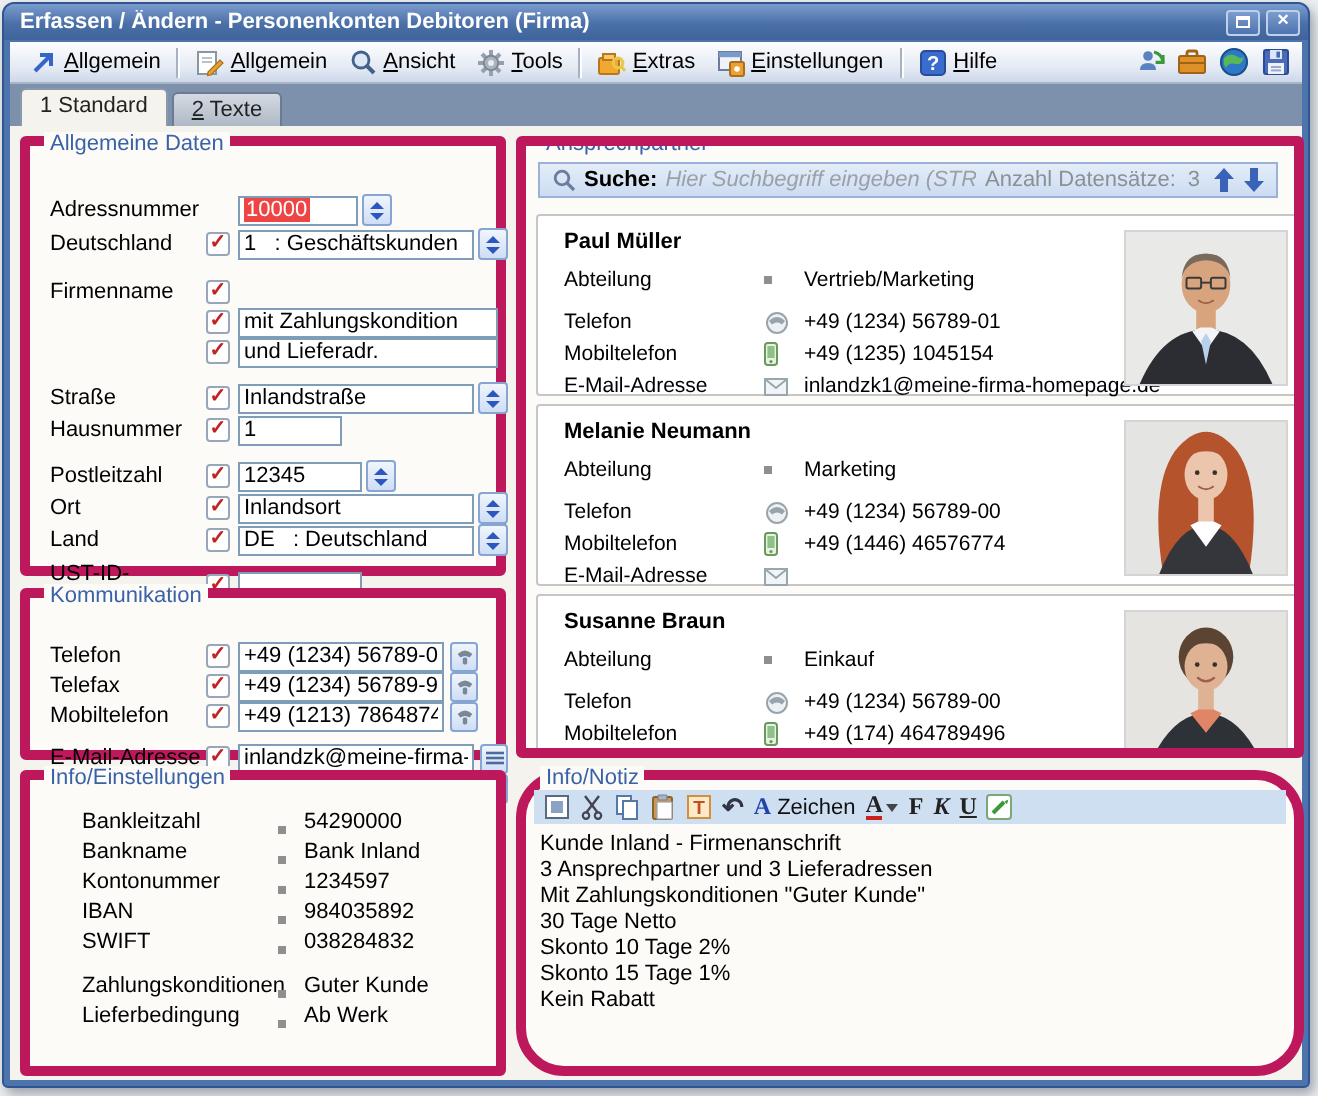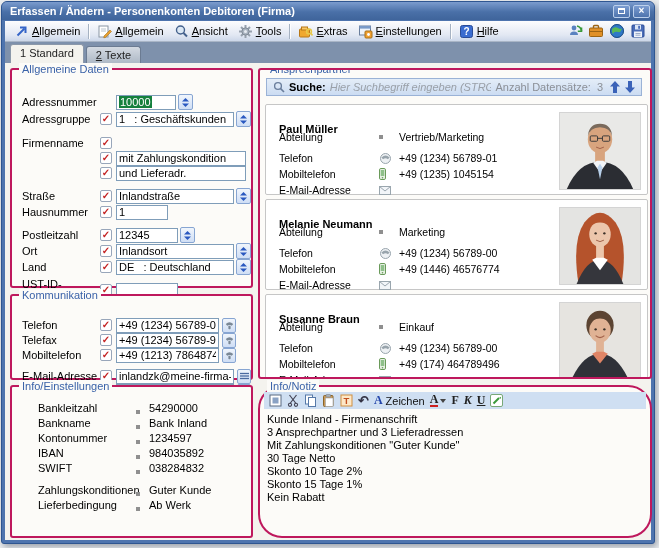--- a/index.html
+++ b/index.html
@@ -56,42 +56,42 @@
   }
   .tab.active{ height:19px; background:#f4f3ee; border-color:#8b98a9; font-weight:normal; }
   .tab-label{ display:inline-block; }
   .tab.underline-first .tab-label::first-letter{ text-decoration:underline; }
   
   .content{
     position:absolute; left:3px; right:3px; top:61px; bottom:3px;
     background:#f4f3ee;
   }
   .group{
-    position:absolute; border:2px solid #be185d; border-radius:3px; background:#fcfbf8;
+    position:absolute; border:5px solid #be185d; border-radius:3px; background:#fcfbf8;
   }
   .group-title{
     position:absolute; top:-7px; left:7px; padding:0 3px; background:#fcfbf8;
     color:#3a62a8; line-height:13px; white-space:nowrap;
   }
   
   .frow{ position:absolute; left:10px; right:4px; height:16px; display:flex; align-items:center;margin-top:16px; }
   .flabel{ width:78px; flex:none; }
   .fcheckspace{ width:16px; flex:none; }
   .fcheck{
     width:12px; height:12px; flex:none; margin-right:4px;
     border:1px solid #98a6ba; border-radius:2px; background:#fff;
     color:#c42222; font-size:10px; font-weight:bold; line-height:10px; text-align:center;
     cursor:default;
   }
   input.finput, .fakeinput{
     height:15px; border:1px solid #7f9db9; background:#fff;
     font:11px "Liberation Sans",sans-serif; padding:0 2px; color:#000;
   }
   .fakeinput{ display:flex; align-items:center; }
-  .fakeinput .sel{ background:#15803d; color:#fff; padding:0 1px; }
+  .fakeinput .sel{ background:#ef4444; color:#fff; padding:0 1px; }
   .spinbtn{
     width:15px; height:16px; margin-left:2px; flex:none;
     border:1px solid #87a5d2; border-radius:2px;
     background:linear-gradient(#f0f5fc,#cfdef5);
     display:flex; align-items:center; justify-content:center; cursor:default;
   }
   .mini-btn{
     width:14px; height:15px; margin-left:3px; flex:none;
     border:1px solid #87a5d2; border-radius:2px;
     background:linear-gradient(#f0f5fc,#cfdef5);
@@ -112,21 +112,21 @@
     color:#333; outline:none;
   }
   .search-input::placeholder{ color:#9aa0a8; font-style:italic; }
   .count-label{ color:#8b8f96; white-space:nowrap; }
   .count-num{ color:#8b8f96; margin:0 2px 0 2px; }
   .count-arrow{ width:11px; height:12px; display:flex; align-items:center; justify-content:center; cursor:default; }
   .card{
     position:absolute; left:5px; width:383px; height:91px;
     background:#fff; border:1px solid #c6c6c6; border-radius:2px; cursor:default;
   }
-  .card-name{ position:absolute; left:13px; top:18px; font-weight:bold; }
+  .card-name{ position:absolute; left:13px; top:7px; font-weight:bold; }
   .crow{ position:absolute; left:13px; height:14px; display:flex; align-items:center; font-size:10.5px; }
   .clabel{ width:100px; flex:none; }
   .cicon{ width:20px; flex:none; display:flex; align-items:center; }
   .cbullet{ width:4px; height:4px; background:#8f8f8f; }
   .cvalue{ white-space:nowrap; }
   .cphoto{
     position:absolute; right:6px; top:7px; width:82px; height:78px;
     border:1px solid #d4d4d4; background:#ececec; overflow:hidden;
   }
   .cphoto svg{ display:block; width:100%; height:100%; }
@@ -285,21 +285,21 @@
           </div>
         <span class="spinbtn">
             <svg width="7" height="9" viewBox="0 0 7 9">
               <path d="M3.5 0 L7 3.5 H0 Z" fill="#2a58c0"></path>
               <path d="M3.5 9 L0 5.5 H7 Z" fill="#2a58c0"></path>
             </svg>
           </span>
       </div>
 
       <div class="frow" style="top:25px;">
-        <span class="flabel">Adressgruppe</span>
+        <span class="flabel">Deutschland</span>
         <span class="fcheck">✓</span>
         <input class="finput" style="width: 118px;" value="1   : Geschäftskunden">
         <span class="spinbtn">
             <svg width="7" height="9" viewBox="0 0 7 9">
               <path d="M3.5 0 L7 3.5 H0 Z" fill="#2a58c0"></path>
               <path d="M3.5 9 L0 5.5 H7 Z" fill="#2a58c0"></path>
             </svg>
           </span>
       </div>
 
@@ -533,20 +533,21 @@
           <span class="cvalue">+49 (1235) 1045154</span>
         </div>
         <div class="crow" style="top:78px;">
           <span class="clabel">E-Mail-Adresse</span>
           <span class="cicon">
               <svg width="12" height="9" viewBox="0 0 12 9">
                 <rect x=".5" y=".5" width="11" height="8" fill="#f2f5f8" stroke="#9aa6ae"></rect>
                 <path d="M.5 .5 L6 5 L11.5 .5" fill="none" stroke="#9aa6ae"></path>
               </svg>
             </span>
+          <span class="cvalue">inlandzk1@meine-firma-homepage.de</span>
         </div>
         <div class="cphoto" style="--bg: #e9e9e7; --skin: #d8a47e; --hair: #7a6a5c; --top: #2b2d33; --accent: #b8d0ea;">
           <svg viewBox="0 0 82 78" preserveAspectRatio="none">
             <rect width="82" height="78" fill="var(--bg)"></rect>
             <rect x="36" y="34" width="10" height="18" fill="var(--skin)"></rect>
             <path d="M7 78 Q19 50 41 50 Q63 50 75 78 Z" fill="var(--top)"></path>
             <path d="M34 51 L41 61 L48 51 L44 49 H38 Z" fill="#f2f4f7"></path>
             <path d="M41 52 L38.5 56 L41 68 L43.5 56 Z" fill="var(--accent)"></path>
             <ellipse cx="41" cy="27" rx="12.5" ry="14.5" fill="var(--skin)"></ellipse>
             <path d="M28.5 24 Q29.5 11 41 11 Q52.5 11 53.5 24 Q51.5 15 41 14.5 Q30.5 15 28.5 24 Z" fill="var(--hair)"></path>

